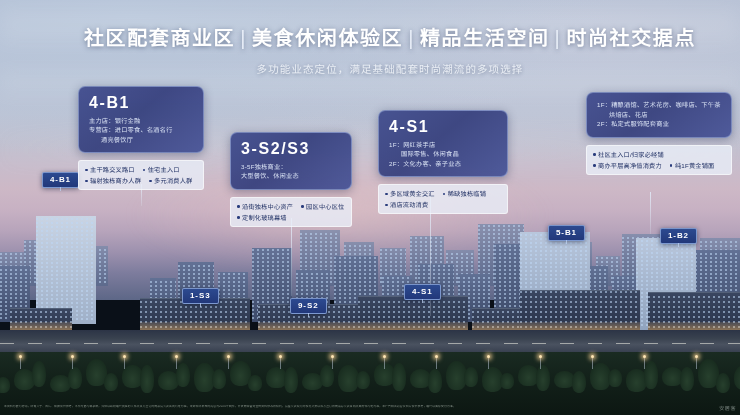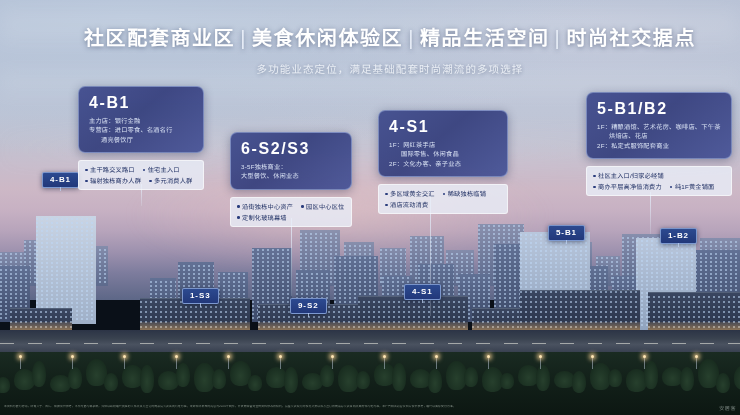--- a/index.html
+++ b/index.html
@@ -872,21 +872,21 @@
         <span class="tag">
           <span class="dot"></span>
           <span>多元消费人群</span>
         </span>
       </div>
   </div>
   <div class="leader" style="left:141px; top:184px; height:22px;"></div>
 
   <div class="card" style="left:230px; top:132px; width:122px;">
     <div class="card-head">
-      <div class="card-code">6-S2/S3</div>
+      <div class="card-code">3-S2/S3</div>
       <div class="card-lines">
           <div>3-5F独栋商业：</div>
           <div>大型餐饮、休闲业态</div>
         </div>
     </div>
     <div class="card-tags">
         <span class="tag">
           <span class="dot"></span>
           <span>沿街独栋中心资产</span>
         </span>
@@ -923,21 +923,20 @@
         <span class="tag">
           <span class="dot"></span>
           <span>酒店流动消费</span>
         </span>
       </div>
   </div>
   <div class="leader" style="left:430px; top:196px; height:120px;"></div>
 
   <div class="card" style="left:586px; top:92px; width:146px;">
     <div class="card-head">
-      <div class="card-code">5-B1/B2</div>
       <div class="card-lines">
           <div>1F：精酿酒馆、艺术花房、咖啡店、下午茶</div>
           <div class="indent">烘焙店、花店</div>
           <div>2F：私定式服饰配套商业</div>
         </div>
     </div>
     <div class="card-tags">
         <span class="tag">
           <span class="dot"></span>
           <span>社区主入口/归家必经铺</span>

